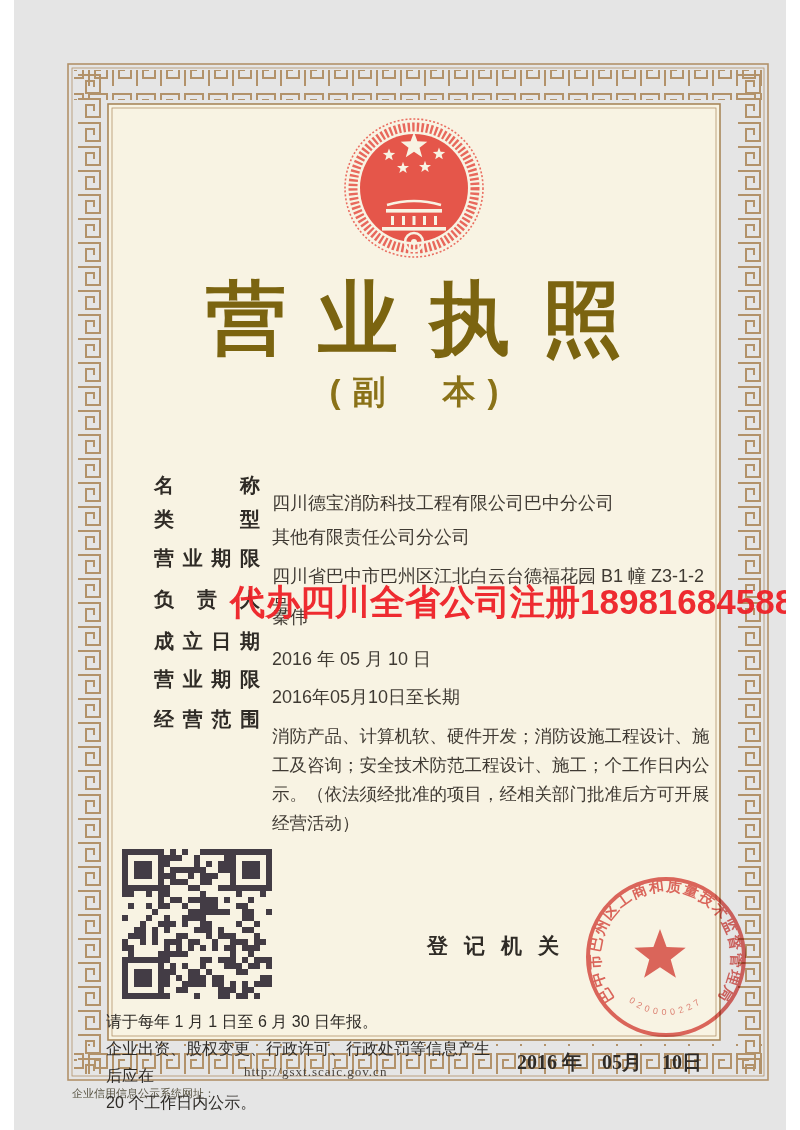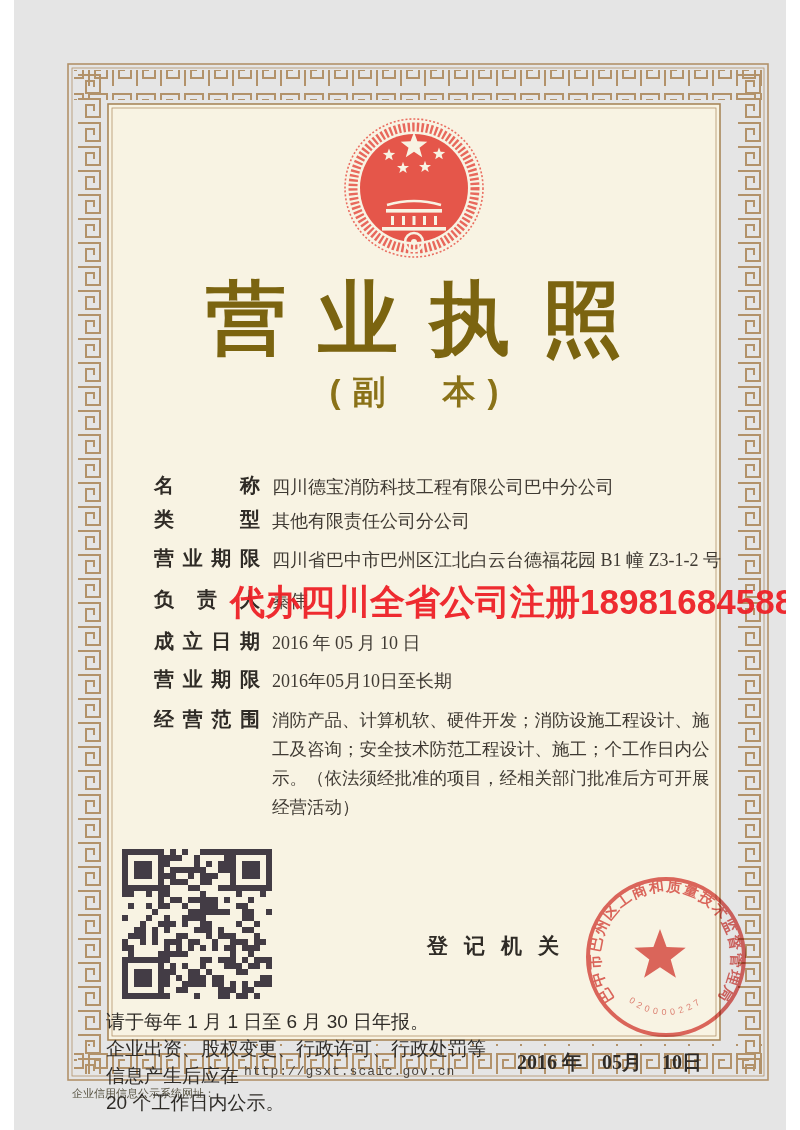--- a/index.html
+++ b/index.html
@@ -16,39 +16,39 @@
              color:#7b6410;letter-spacing:32px;text-indent:32px;z-index:3;}
   .doc-subtitle{left:0;top:370px;width:800px;text-align:center;font-size:33px;font-weight:bold;
                 color:#8a7218;letter-spacing:12px;text-indent:12px;z-index:3;}
   .credit-line{left:316px;top:419px;z-index:3;white-space:nowrap;}
   .credit-label{font-size:17px;font-weight:bold;letter-spacing:7px;color:#38332e;}
   .credit-code{font-size:18px;font-family:"Liberation Serif",serif;color:#38332e;margin-left:10px;letter-spacing:0.5px;}
 
   .field-row{position:absolute;left:140px;width:575px;z-index:3;}
   .field-label{position:absolute;left:0;top:0;width:106px;font-size:20px;font-weight:bold;color:#2f2b26;
                text-align:justify;text-align-last:justify;}
-  .field-value{position:absolute;left:118px;top:0;width:452px;font-size:18px;line-height:30px;
-               font-family:Liberation Serif, serif;color:#3f3a33;}
+  .field-value{position:absolute;left:118px;top:16px;width:452px;font-size:18px;line-height:30px;
+               font-family:Liberation Sans, sans-serif;color:#3f3a33;}
   .row-1{top:472px;} .row-2{top:506px;} .row-3{top:545px;} .row-4{top:586px;}
   .row-5{top:628px;} .row-6{top:666px;} .row-7{top:706px;}
   .row-7 .field-value{font-size:17.5px;line-height:29px;}
 
   .watermark{left:216px;top:579px;font-size:35px;font-weight:600;color:#ee2127;z-index:6;
              white-space:nowrap;letter-spacing:0px;opacity:0.95;}
 
   .qr{left:108px;top:849px;width:150px;height:150px;z-index:3;}
 
   .authority-label{left:413px;top:932px;font-size:21px;font-weight:bold;letter-spacing:16px;
                    color:#2f2b26;z-index:3;white-space:nowrap;}
   .issue-date{left:503px;top:1049px;font-size:20px;color:#2f2b26;z-index:3;white-space:pre;
               font-family:"Liberation Serif",serif;font-weight:bold;}
   .seal-svg{left:564px;top:869px;z-index:5;mix-blend-mode:multiply;opacity:0.88;}
 
-  .notice{left:92px;top:1008px;width:390px;font-size:19px;line-height:27px;color:#2e2b27;z-index:5;}
-  .url-text{left:230px;top:1064px;font-family:Liberation Mono, monospace;font-size:13px;
+  .notice{left:92px;top:1008px;width:390px;font-size:16px;line-height:27px;color:#2e2b27;z-index:5;}
+  .url-text{left:230px;top:1064px;font-family:Liberation Serif, serif;font-size:13px;
             letter-spacing:1px;color:#4a443d;z-index:5;white-space:nowrap;}
 
   .footer-left{left:58px;top:1086px;font-size:11px;color:#55503f;z-index:3;}
   .footer-right{left:505px;top:1083px;font-size:13.5px;color:#4a443a;z-index:3;letter-spacing:0.5px;}
 </style>
 </head>
 <body>
 
 <div class="page">
 

